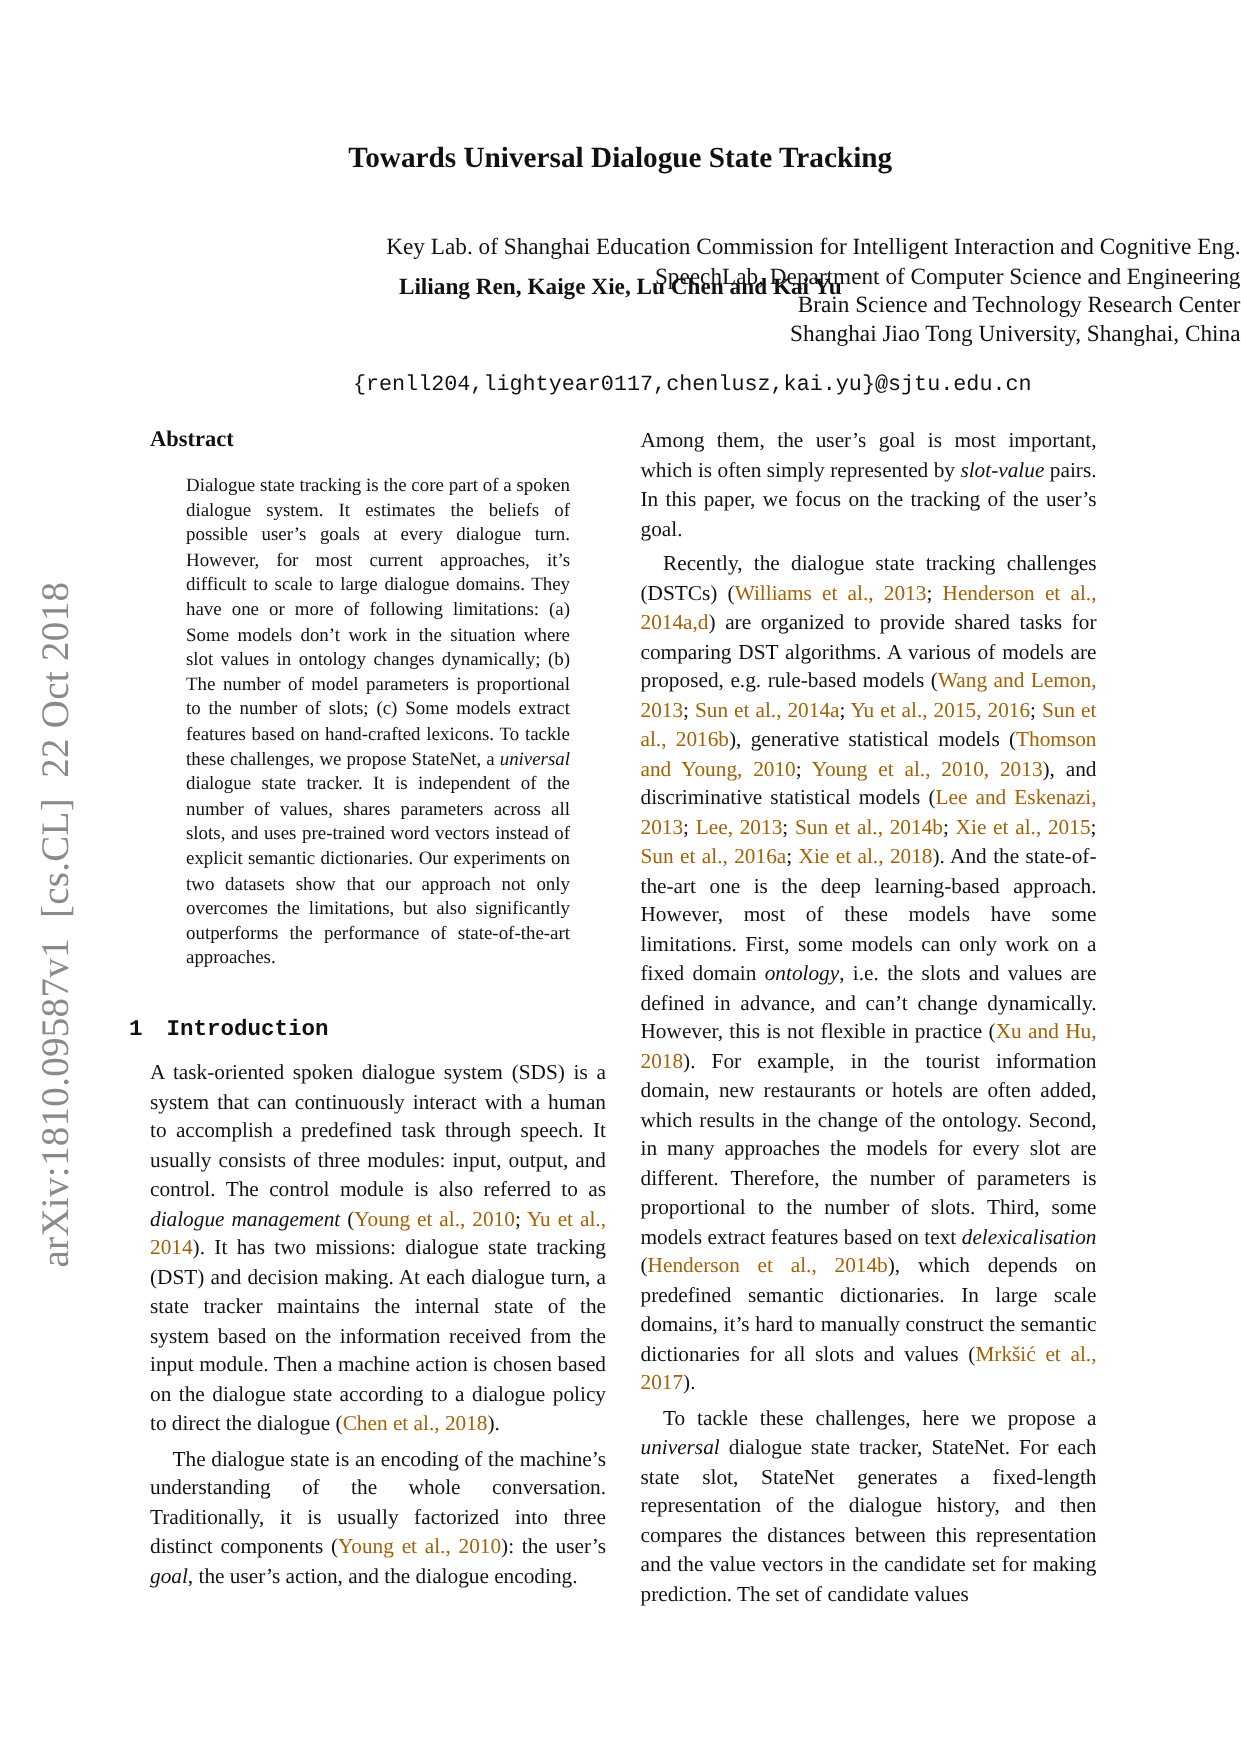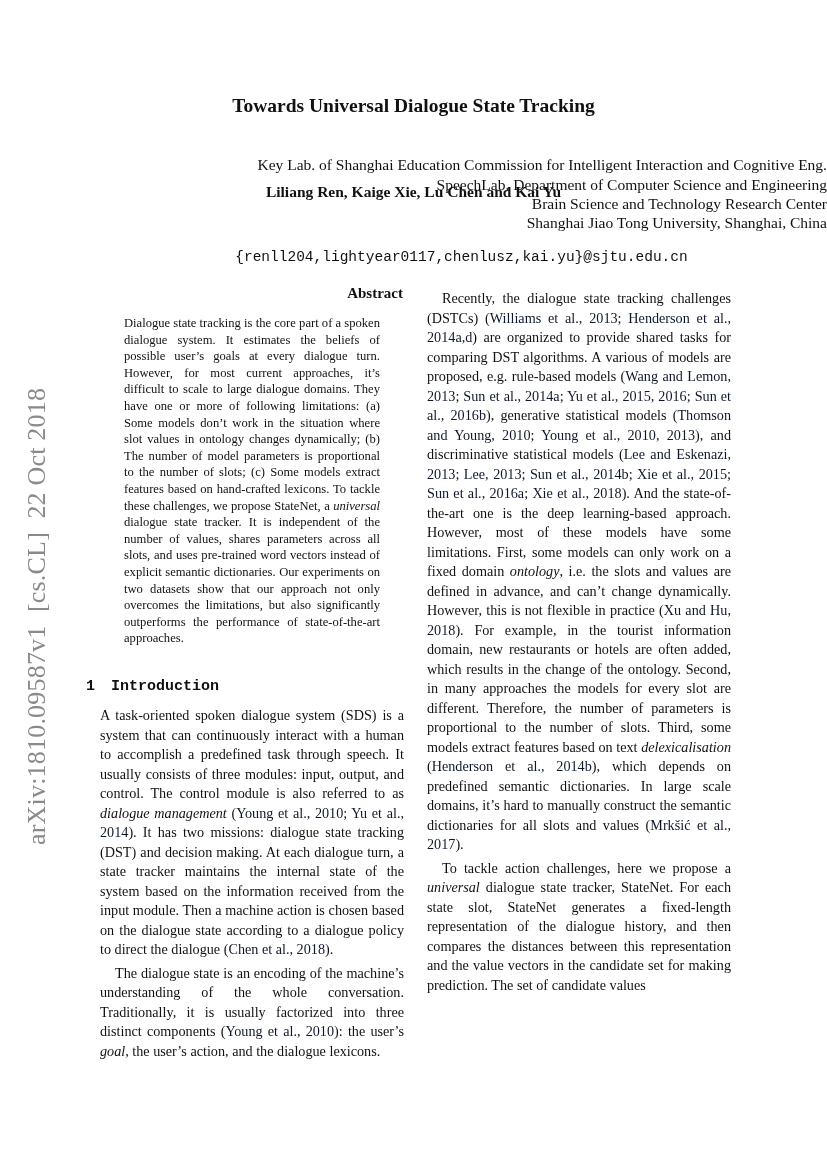--- a/index.html
+++ b/index.html
@@ -4,28 +4,28 @@
 <style>
   html, body { margin:0; padding:0; background:#ffffff; }
   body { width:827px; height:1170px; position:relative; overflow:hidden;
          font-family:"Liberation Serif", serif; color:#111; }
   .arxiv { position:absolute; left:22px; top:845px; transform-origin:0 0; transform:rotate(-90deg);
            font-family:"Liberation Serif", serif; font-size:26px; color:#8a8a8a; white-space:pre; letter-spacing:0.2px; }
   .title { position:absolute; top:95px; left:0; width:827px; text-align:center; font-weight:bold; font-size:19.5px; }
   .authors { position:absolute; top:135px; left:0; width:827px; text-align:center; font-weight:bold; font-size:15.5px;margin-top:48px; }
   .affil { position:absolute; left:0; width:827px; text-align:right; font-size:15.5px; }
   .email { position:absolute; top:249px; left:0; width:827px; text-align:center; font-family:"Liberation Mono", monospace; font-size:14.5px;margin-left:48px; }
-  .abs-title { position:absolute; top:285px; left:100px; width:303px; text-align:right; font-weight:bold; font-size:15px; }
+  .abs-title { position:absolute; top:285px; left:100px; width:303px; text-align:left; font-weight:bold; font-size:15px; }
   .abs { position:absolute; top:315px; left:124px; width:256px; font-size:12.6px; line-height:16.6px; text-align:justify; hyphens:manual; }
   .sec { position:absolute; top:678px; left:86px; font-weight:bold; font-size:15px;font-family:Liberation Mono, monospace; }
   .sec .num { display:inline-block; width:25px; }
   .col { position:absolute; width:304px; font-size:14.2px; line-height:19.5px; text-align:justify; }
   .col p { margin:0; }
   .col p.ind { text-indent:15px; margin-top:4px; }
-  .cite { color:#0f172a; }
+  .cite { color:#a16207; }
   i { font-style:italic; }
 </style>
 </head>
 <body>
 
 <div class="arxiv">arXiv:1810.09587v1  [cs.CL]  22 Oct 2018</div>
 
 <div class="title">Towards Universal Dialogue State Tracking</div>
 <div class="authors">Liliang Ren, Kaige Xie, Lu Chen and Kai Yu</div>
 <div class="affil" style="top:156px">Key Lab. of Shanghai Education Commission for Intelligent Interaction and Cognitive Eng.</div>
@@ -34,19 +34,20 @@
 <div class="affil" style="top:214px">Shanghai Jiao Tong University, Shanghai, China</div>
 <div class="email">{renll204,lightyear0117,chenlusz,kai.yu}@sjtu.edu.cn</div>
 
 <div class="abs-title">Abstract</div>
 <div class="abs"><span>Dialogue state tracking is the core part of a spoken dialogue system. It estimates the beliefs of possible user’s goals at every dialogue turn. However, for most current approaches, it’s difficult to scale to large dialogue domains. They have one or more of following limitations: (a) Some models don’t work in the situation where slot values in ontology changes dynamically; (b) The number of model parameters is proportional to the number of slots; (c) Some models extract features based on hand-crafted lexicons. To tackle these challenges, we propose StateNet, a </span><i>universal</i><span> dialogue state tracker. It is independent of the number of values, shares parameters across all slots, and uses pre-trained word vectors instead of explicit semantic dictionaries. Our experiments on two datasets show that our approach not only overcomes the limitations, but also significantly outperforms the performance of state-of-the-art approaches.</span></div>
 
 <div class="sec"><span class="num">1</span><span>Introduction</span></div>
 
 <div class="col" style="left:100px; top:706px;">
   <p><span>A task-oriented spoken dialogue system (SDS) is a system that can continuously interact with a human to accomplish a predefined task through speech. It usually consists of three modules: input, output, and control. The control module is also referred to as </span><i>dialogue management</i><span> (</span><a class="cite">Young et al., 2010</a><span>; </span><a class="cite">Yu et al., 2014</a><span>). It has two missions: dialogue state tracking (DST) and decision making. At each dialogue turn, a state tracker maintains the internal state of the system based on the information received from the input module. Then a machine action is chosen based on the dialogue state according to a dialogue policy to direct the dialogue (</span><a class="cite">Chen et al., 2018</a><span>).</span></p>
-  <p class="ind"><span>The dialogue state is an encoding of the machine’s understanding of the whole conversation. Traditionally, it is usually factorized into three distinct components (</span><a class="cite">Young et al., 2010</a><span>): the user’s </span><i>goal</i><span>, the user’s action, and the dialogue lexicons.</span></p>
+  <p class="ind"><span>The dialogue state is an encoding of the machine’s understanding of the whole conversation. Traditionally, it is usually factorized into three distinct components (</span><a class="cite">Young et al., 2010</a><span>): the user’s </span><i>goal</i><span>, the user’s action, and the dialogue encoding.</span></p>
 </div>
 
 <div class="col" style="left:427px; top:285px;">
+  <p><span>Among them, the user’s goal is most important, which is often simply represented by </span><i>slot-value</i><span> pairs. In this paper, we focus on the tracking of the user’s goal.</span></p>
   <p class="ind"><span>Recently, the dialogue state tracking challenges (DSTCs) (</span><a class="cite">Williams et al., 2013</a><span>; </span><a class="cite">Henderson et al., 2014a,d</a><span>) are organized to provide shared tasks for comparing DST algorithms. A various of models are proposed, e.g. rule-based models (</span><a class="cite">Wang and Lemon, 2013</a><span>; </span><a class="cite">Sun et al., 2014a</a><span>; </span><a class="cite">Yu et al., 2015, 2016</a><span>; </span><a class="cite">Sun et al., 2016b</a><span>), generative statistical models (</span><a class="cite">Thomson and Young, 2010</a><span>; </span><a class="cite">Young et al., 2010, 2013</a><span>), and discriminative statistical models (</span><a class="cite">Lee and Eskenazi, 2013</a><span>; </span><a class="cite">Lee, 2013</a><span>; </span><a class="cite">Sun et al., 2014b</a><span>; </span><a class="cite">Xie et al., 2015</a><span>; </span><a class="cite">Sun et al., 2016a</a><span>; </span><a class="cite">Xie et al., 2018</a><span>). And the state-of-the-art one is the deep learning-based approach. However, most of these models have some limitations. First, some models can only work on a fixed domain </span><i>ontology</i><span>, i.e. the slots and values are defined in advance, and can’t change dynamically. However, this is not flexible in practice (</span><a class="cite">Xu and Hu, 2018</a><span>). For example, in the tourist information domain, new restaurants or hotels are often added, which results in the change of the ontology. Second, in many approaches the models for every slot are different. Therefore, the number of parameters is proportional to the number of slots. Third, some models extract features based on text </span><i>delexicalisation</i><span> (</span><a class="cite">Henderson et al., 2014b</a><span>), which depends on predefined semantic dictionaries. In large scale domains, it’s hard to manually construct the semantic dictionaries for all slots and values (</span><a class="cite">Mrkšić et al., 2017</a><span>).</span></p>
-  <p class="ind"><span>To tackle action challenges, here we propose a </span><i>universal</i><span> dialogue state tracker, StateNet. For each state slot, StateNet generates a fixed-length representation of the dialogue history, and then compares the distances between this representation and the value vectors in the candidate set for making prediction. The set of candidate values</span></p>
+  <p class="ind"><span>To tackle these challenges, here we propose a </span><i>universal</i><span> dialogue state tracker, StateNet. For each state slot, StateNet generates a fixed-length representation of the dialogue history, and then compares the distances between this representation and the value vectors in the candidate set for making prediction. The set of candidate values</span></p>
 </div>
 
 </body></html>

